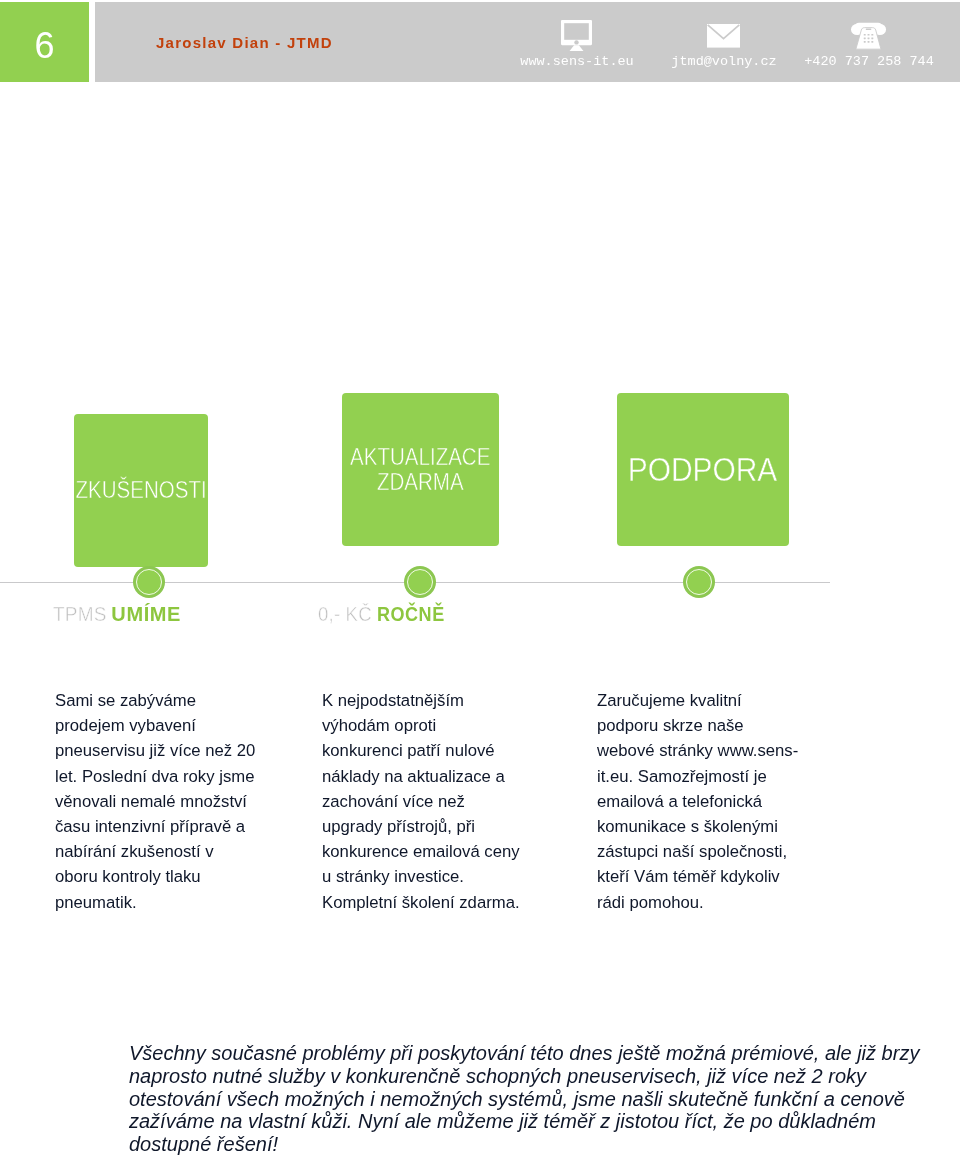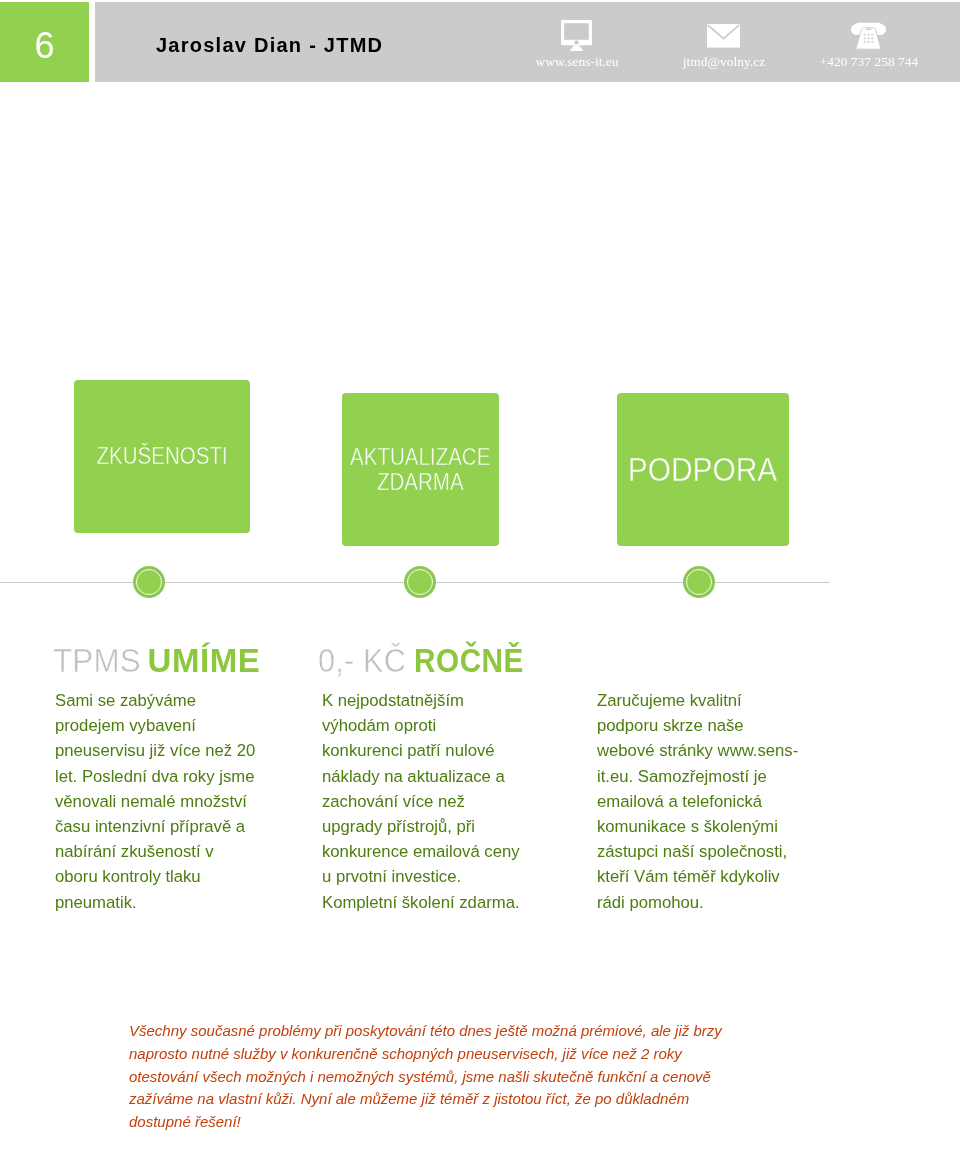--- a/index.html
+++ b/index.html
@@ -6,51 +6,51 @@
   body{width:960px;height:1161px;background:#ffffff;
        font-family:"Liberation Sans",sans-serif;}
   .page{position:relative;width:960px;height:1161px;overflow:hidden;background:#fff;}
 
   
   .hdr-num{position:absolute;left:0;top:2px;width:89px;height:80px;background:#92d050;}
   .hdr-num span{position:absolute;left:0;top:5px;width:89px;height:78px;
        display:flex;align-items:center;justify-content:center;
        color:#ffffff;font-size:36px;font-weight:300;line-height:1;}
   .hdr-bar{position:absolute;left:95px;top:2px;width:865px;height:80px;background:#cbcbcb;}
-  .hdr-title{position:absolute;left:156px;top:35px;color:#000000;font-size:20px;
+  .hdr-title{position:absolute;left:156px;top:35px;color:#c2410c;font-size:15px;
        font-weight:bold;letter-spacing:1.25px;line-height:1;}
 
   .contact{position:absolute;width:150px;text-align:center;}
   .contact .ico{position:absolute;left:-1px;width:150px;display:flex;justify-content:center;}
   .contact .lbl{position:absolute;left:0;top:55px;width:150px;
-       font-family:Liberation Serif, serif;font-size:13.5px;color:#ffffff;
+       font-family:Liberation Mono, monospace;font-size:13.5px;color:#ffffff;
        line-height:1;white-space:nowrap;}
 
   
   .gbox>div{transform:scaleX(0.885);-webkit-text-stroke:0.45px #92d050;}
   .gbox{position:absolute;background:#92d050;border-radius:4px;color:#ffffff;
        display:flex;align-items:center;justify-content:center;text-align:center;
        font-size:23.2px;font-weight:400;line-height:24.4px;letter-spacing:0;}
 
   
   .rule{position:absolute;left:0;top:582px;width:830px;height:1px;background:#c9c9cb;}
   .dot{position:absolute;width:32px;height:32px;border-radius:50%;
        background:#8cc751;box-sizing:border-box;}
   .dot::after{content:"";position:absolute;left:3px;top:3px;width:26px;height:26px;
        border-radius:50%;background:#92d050;border:1.6px solid #f2fbe8;box-sizing:border-box;}
 
   
-  .hd{position:absolute;top:644px;font-size:33px;font-weight:400;color:#bfbfbf;
+  .hd{position:absolute;top:604px;font-size:20px;font-weight:400;color:#bfbfbf;
        white-space:nowrap;line-height:1;letter-spacing:.2px;transform-origin:0 50%;}
   .hd>span{-webkit-text-stroke:0.5px #ffffff;margin-right:2.5px;display:inline-block;transform:scaleX(0.95);transform-origin:0 50%;}
   .hd b{font-weight:bold;color:#8dc63f;letter-spacing:0.6px;}
-  .bd{position:absolute;top:688px;font-size:16.7px;line-height:25.2px;color:#4d7c0f;}
+  .bd{position:absolute;top:688px;font-size:16.7px;line-height:25.2px;color:#0f172a;}
 
-  .foot{position:absolute;left:129px;top:1020px;font-size:15px;
-       line-height:22.8px;font-style:italic;font-weight:400;color:#c2410c;white-space:nowrap;}
+  .foot{position:absolute;left:129px;top:1042px;font-size:20px;
+       line-height:22.8px;font-style:italic;font-weight:400;color:#0f172a;white-space:nowrap;}
 </style>
 </head>
 <body>
 
 <div class="page">
 
   <div class="hdr-num">
     <span>6</span>
   </div>
   <div class="hdr-bar"></div>
@@ -99,21 +99,21 @@
             <rect x="21.7" y="15.0" width="1.9" height="1.6" rx="0.3"></rect>
           <rect x="14.4" y="18.4" width="1.9" height="1.6" rx="0.3"></rect>
             <rect x="18.05" y="18.4" width="1.9" height="1.6" rx="0.3"></rect>
             <rect x="21.7" y="18.4" width="1.9" height="1.6" rx="0.3"></rect>
         </g>
       </svg>
     </div>
     <div class="lbl">+420 737 258 744</div>
   </div>
 
-  <div class="gbox" style="left:74px;top:380px;width:176px;height:153px">
+  <div class="gbox" style="left:74px;top:414px;width:134px;height:153px">
     <div>
         <div>ZKUŠENOSTI</div>
       </div>
   </div>
   <div class="gbox" style="left:342px;top:393px;width:157px;height:153px">
     <div>
         <div>AKTUALIZACE</div>
         <div>ZDARMA</div>
       </div>
   </div>
@@ -147,21 +147,21 @@
     <span style="transform:scaleX(0.93);margin-right:1px">0,- KČ </span><b style="display:inline-block;transform:scaleX(0.9);transform-origin:0 50%">ROČNĚ</b>
   </div>
   <div class="bd" style="left:322px">
       <div>K nejpodstatnějším</div>
       <div>výhodám oproti</div>
       <div>konkurenci patří nulové</div>
       <div>náklady na aktualizace a</div>
       <div>zachování více než</div>
       <div>upgrady přístrojů, při</div>
       <div>konkurence emailová ceny</div>
-      <div>u prvotní investice.</div>
+      <div>u stránky investice.</div>
       <div>Kompletní školení zdarma.</div>
     </div>
 
   <div class="bd" style="left:597px">
       <div>Zaručujeme kvalitní</div>
       <div>podporu skrze naše</div>
       <div>webové stránky www.sens-</div>
       <div>it.eu. Samozřejmostí je</div>
       <div>emailová a telefonická</div>
       <div>komunikace s školenými</div>

